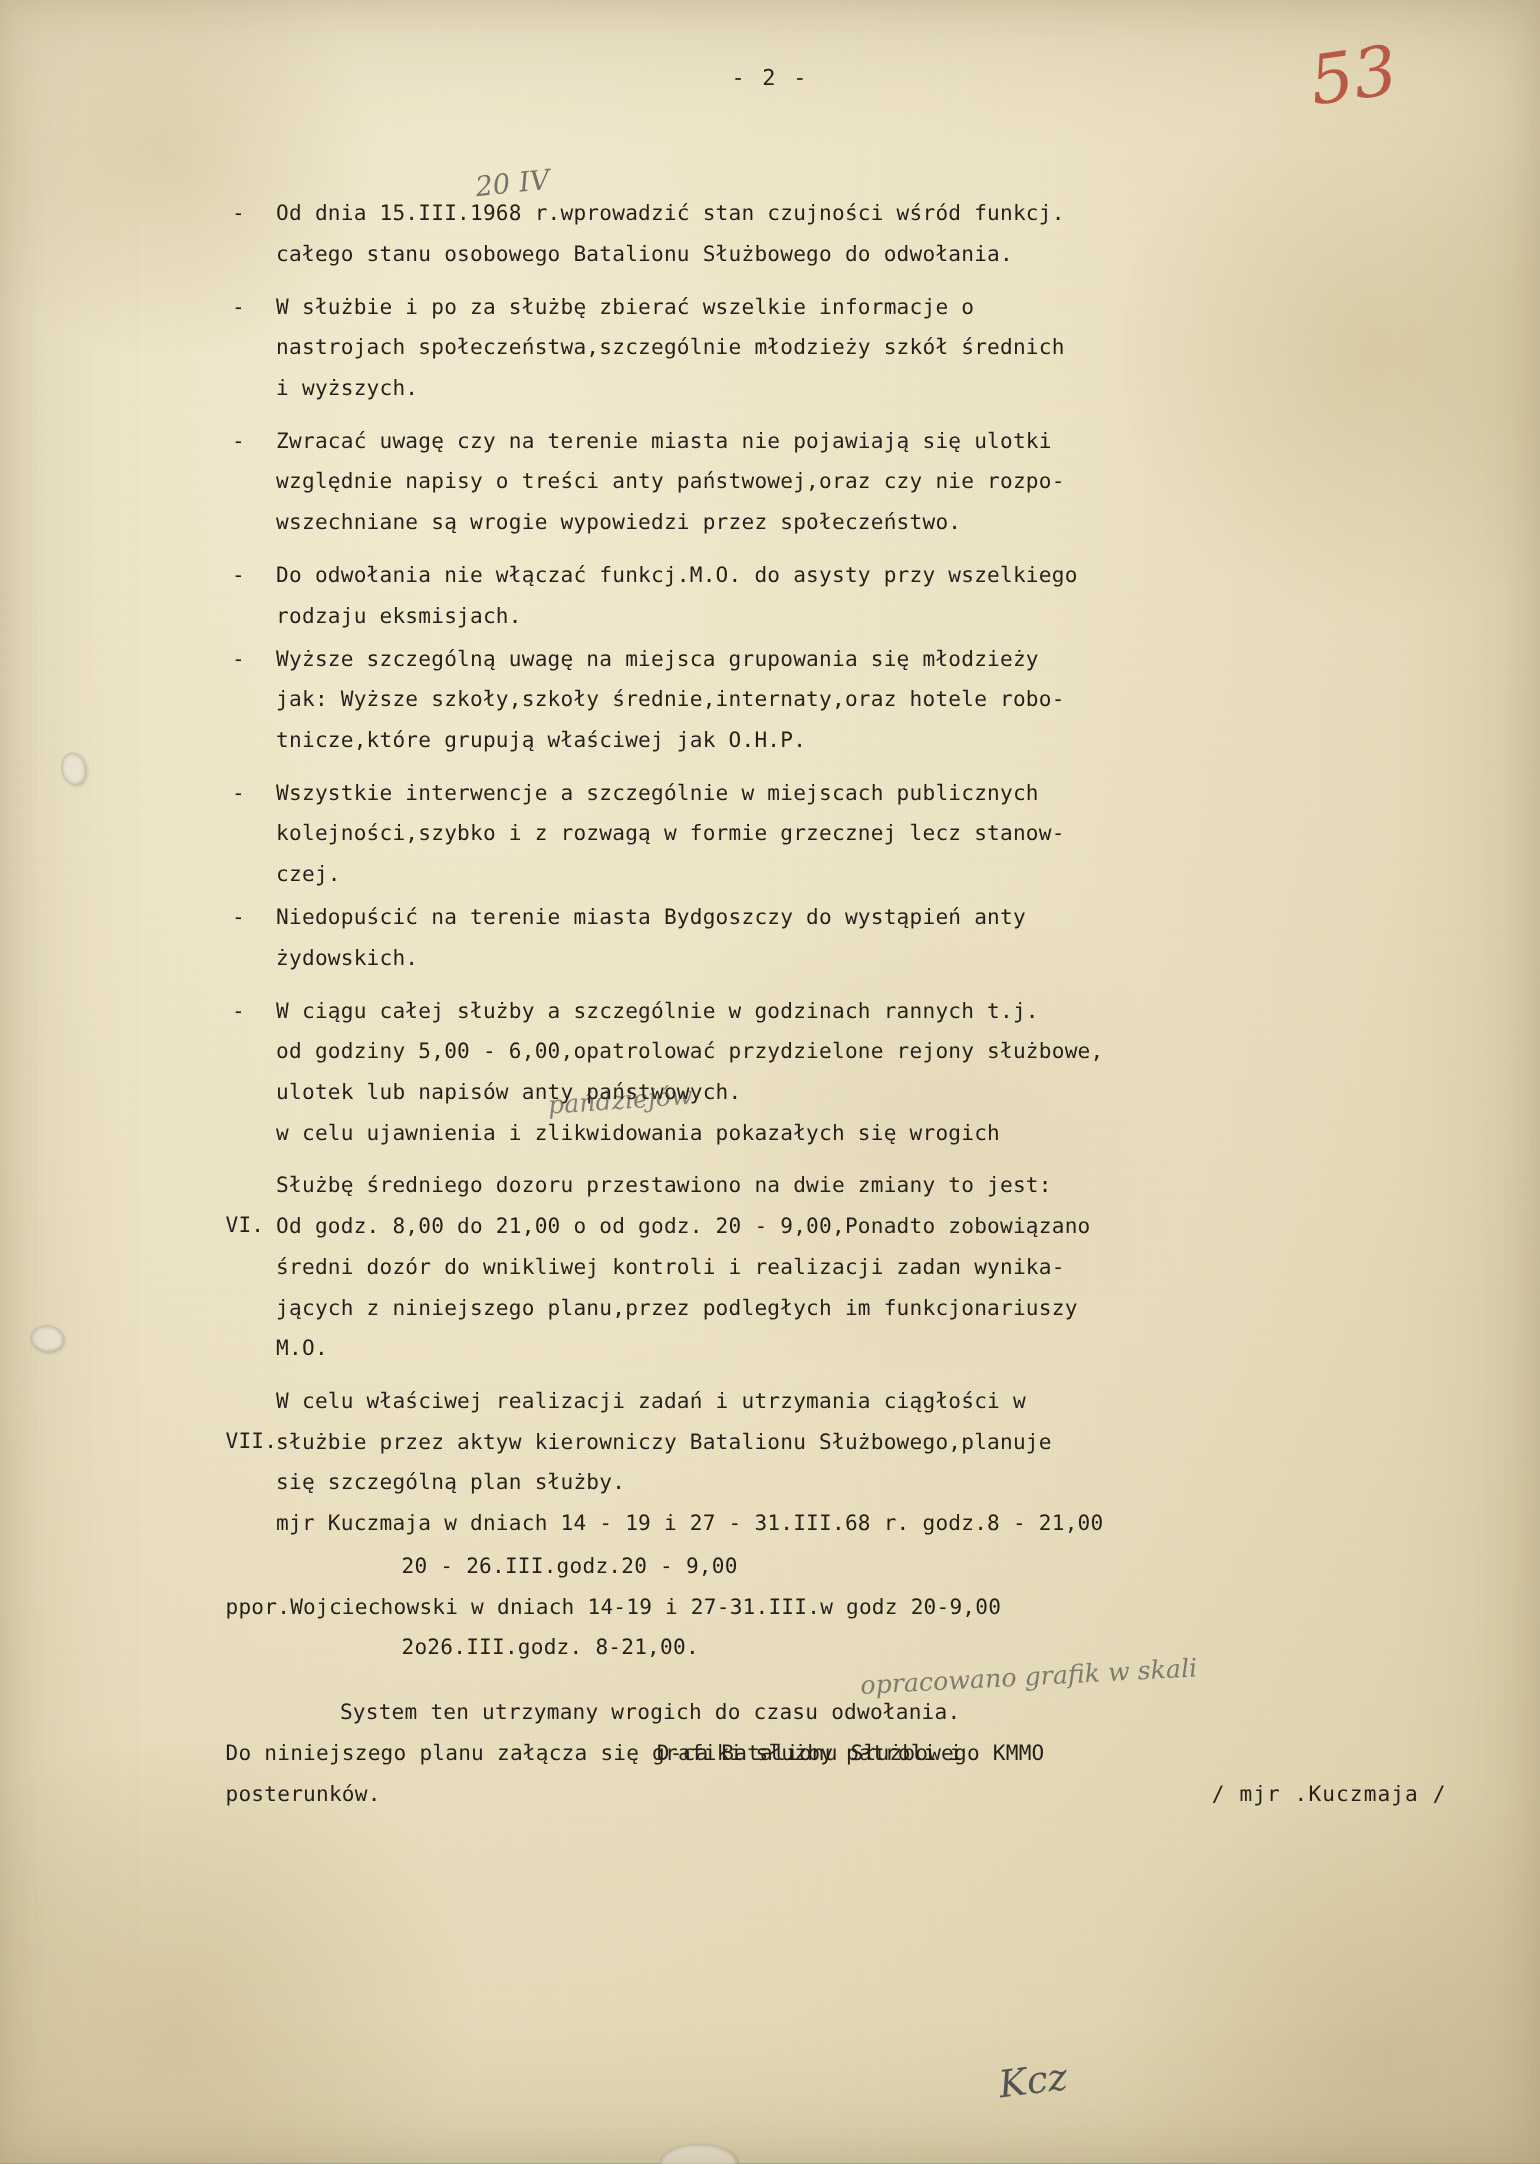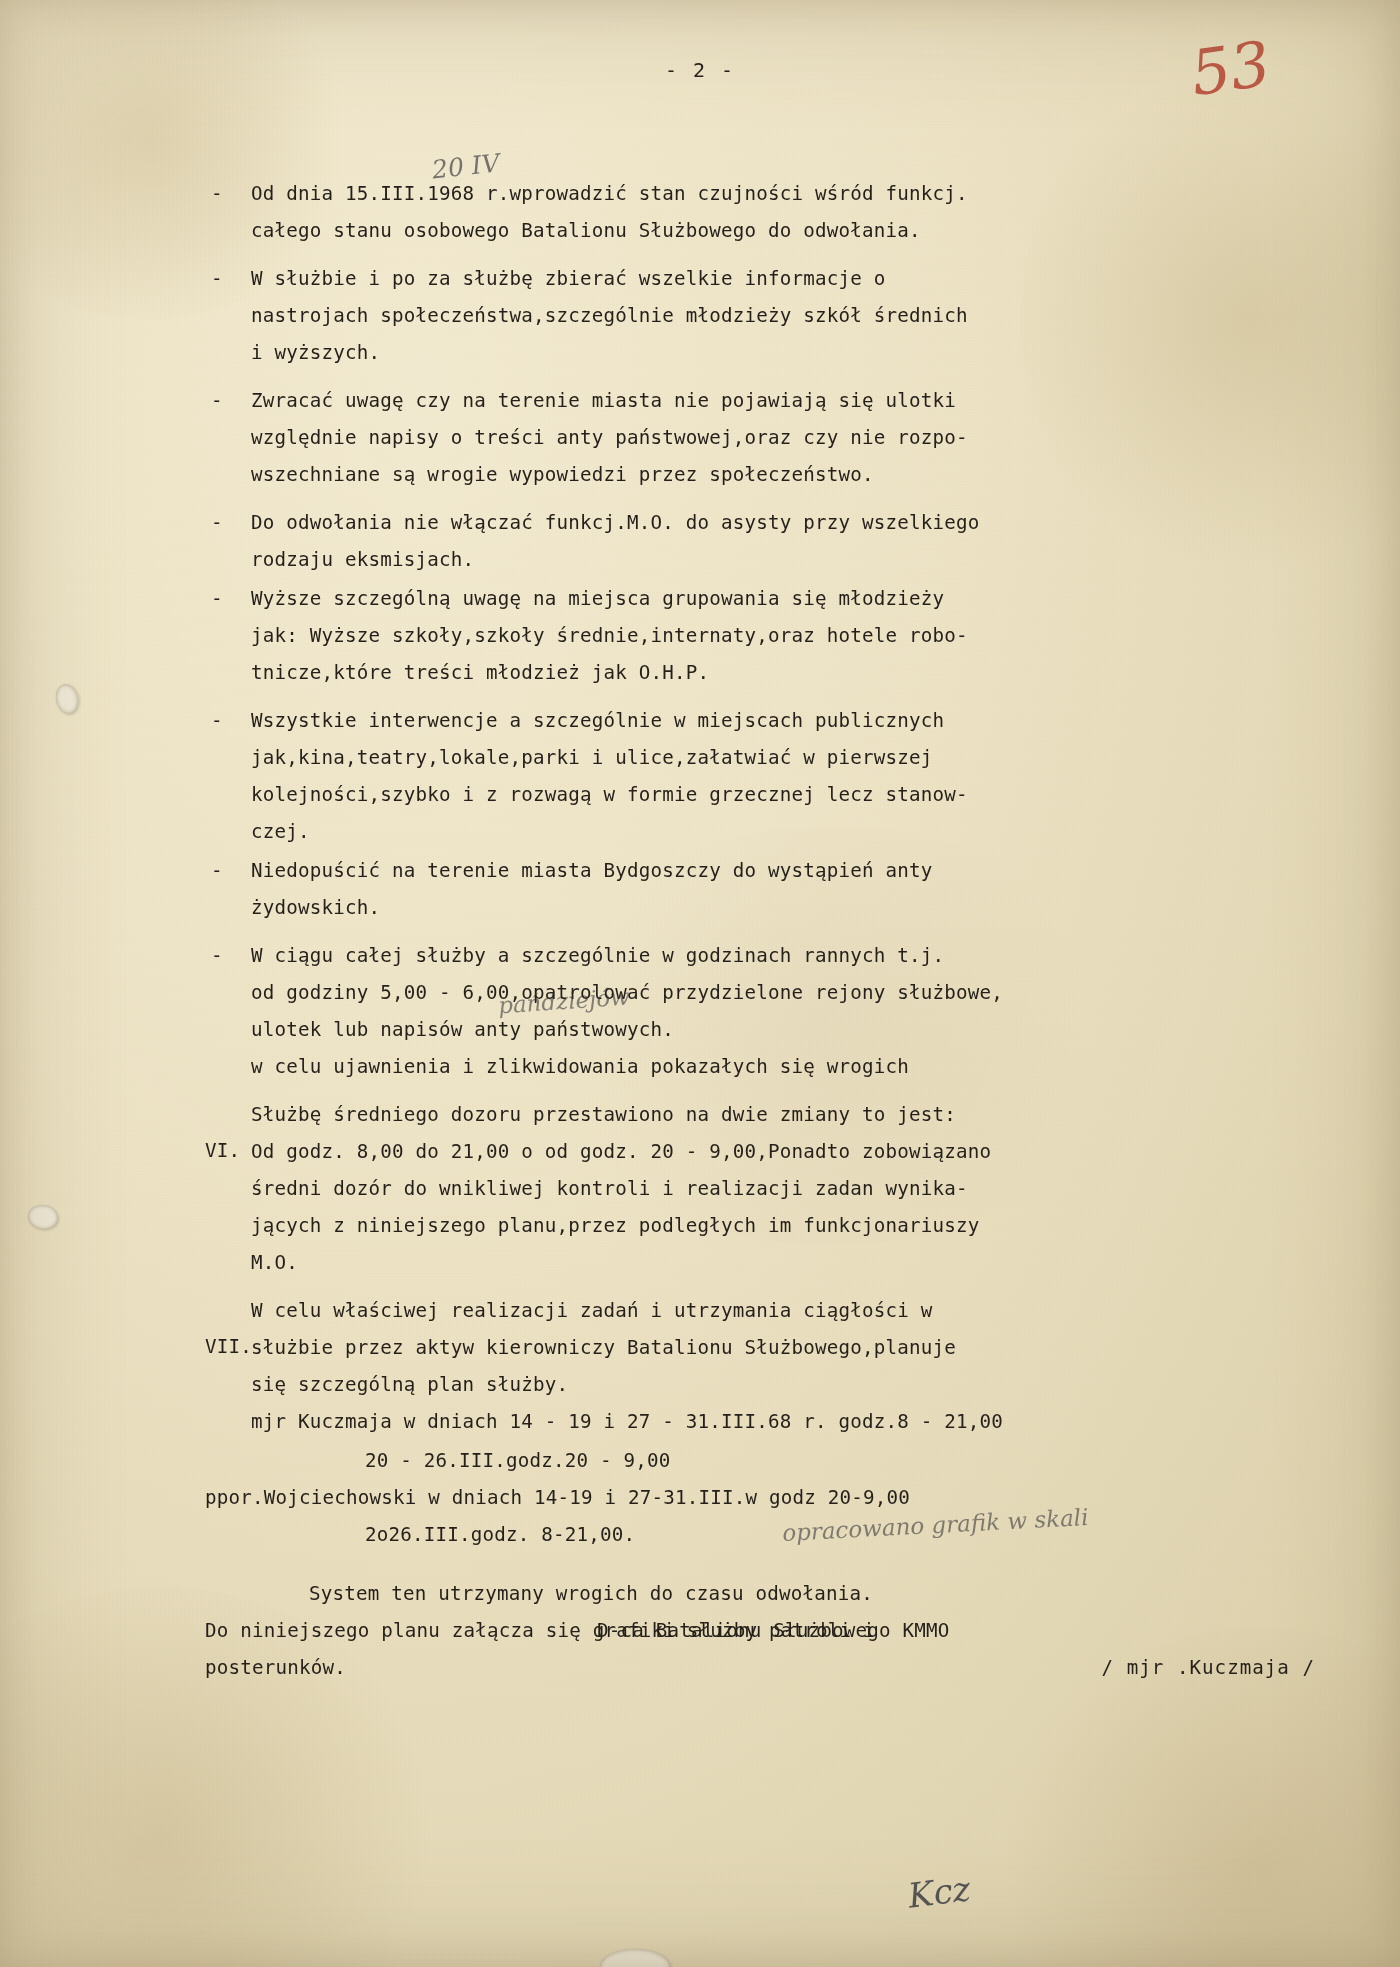--- a/index.html
+++ b/index.html
@@ -181,29 +181,28 @@
           <div>Do odwołania nie włączać funkcj.M.O. do asysty przy wszelkiego</div>
           <div>rodzaju eksmisjach.</div>
         </div>
       </div>
 
       <div class="para">
         <div class="marker dash">-</div>
         <div class="lines">
           <div>Wyższe szczególną uwagę na miejsca grupowania się młodzieży</div>
           <div>jak: Wyższe szkoły,szkoły średnie,internaty,oraz hotele robo-</div>
-          <div>tnicze,które treści młodzież jak O.H.P.</div>
+          <div>tnicze,które grupują właściwej jak O.H.P.</div>
         </div>
       </div>
 
       <div class="para tight">
         <div class="marker dash">-</div>
         <div class="lines">
           <div>Wszystkie interwencje a szczególnie w miejscach publicznych</div>
-          <div>jak,kina,teatry,lokale,parki i ulice,załatwiać w pierwszej</div>
           <div>kolejności,szybko i z rozwagą w formie grzecznej lecz stanow-</div>
           <div>czej.</div>
         </div>
       </div>
 
       <div class="para">
         <div class="marker dash">-</div>
         <div class="lines">
           <div>Niedopuścić na terenie miasta Bydgoszczy do wystąpień anty</div>
           <div>żydowskich.</div>

